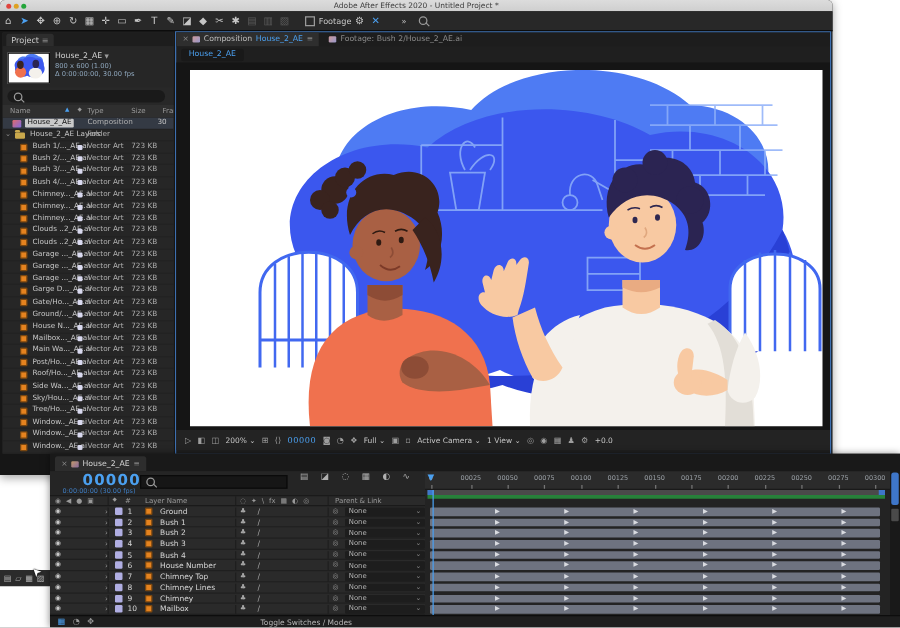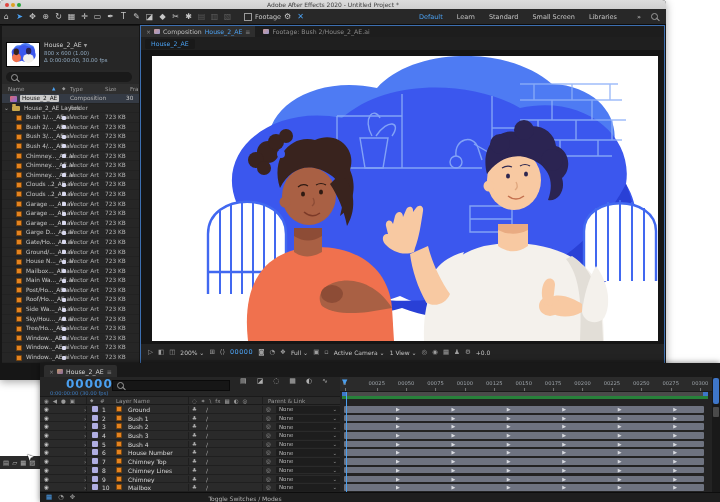--- a/index.html
+++ b/index.html
@@ -143,33 +143,31 @@
           <span class="tool grayed" style="--i: 16;">▥</span>
           <span class="tool grayed" style="--i: 17;">▧</span>
         </div>
       <span id="snap-box"></span>
       <span id="snap-label">Footage</span>
       <div style="display:flex">
 
       <span class="tool" style="--i: 0;">⚙</span>
           <span class="tool blue" style="--i: 1;">✕</span>
         </div>
-      <div style="display:flex;margin-left:auto;align-items:center;padding-right:6px">
-
-      <span class="ws active" style="--i: 0;">Default</span>
-          <span class="ws" style="--i: 1;">Learn</span>
-          <span class="ws" style="--i: 2;">Standard</span>
-          <span class="ws" style="--i: 3;">Small Screen</span>
-          <span class="ws" style="--i: 4;">Libraries</span>
-        </div>
       <span class="ws">»</span>
       <span class="mag" style="margin:0 8px 0 10px"></span>
     </div>
 
     <div class="abs" id="project">
+      <div class="abs" id="prj-tabrow">
+        <span class="abs" id="prj-tab">
+          <span>Project</span>
+          <span style="color:#8a8a8a">≡</span>
+        </span>
+      </div>
       <div class="abs" id="prj-info">
         <div class="abs" id="prj-thumb">
           <svg width="30" height="21" viewBox="0 0 506 285" preserveAspectRatio="none">
             <path d="M118,100 C105,55 160,18 225,32 C260,-8 355,-12 400,28 C455,30 478,78 452,108 C470,150 445,190 400,185 L170,190 C130,188 128,140 118,100 Z" fill="var(--ill-light)"></path>
             <path d="M85,148 C62,95 120,48 190,62 C235,22 320,24 368,52 C430,38 482,78 474,128 C502,175 470,232 408,230 C370,258 290,262 248,240 C195,260 148,248 132,212 C98,206 78,182 85,148 Z" fill="var(--ill-main)"></path>
             <ellipse cx="160" cy="200" rx="75" ry="60" fill="var(--w-shirt)"></ellipse>
             <circle cx="157" cy="120" r="45" fill="var(--w-hair)"></circle>
             <ellipse cx="360" cy="210" rx="90" ry="60" fill="var(--m-shirt)"></ellipse>
             <circle cx="365" cy="110" r="45" fill="var(--m-hair)"></circle>
           </svg>

